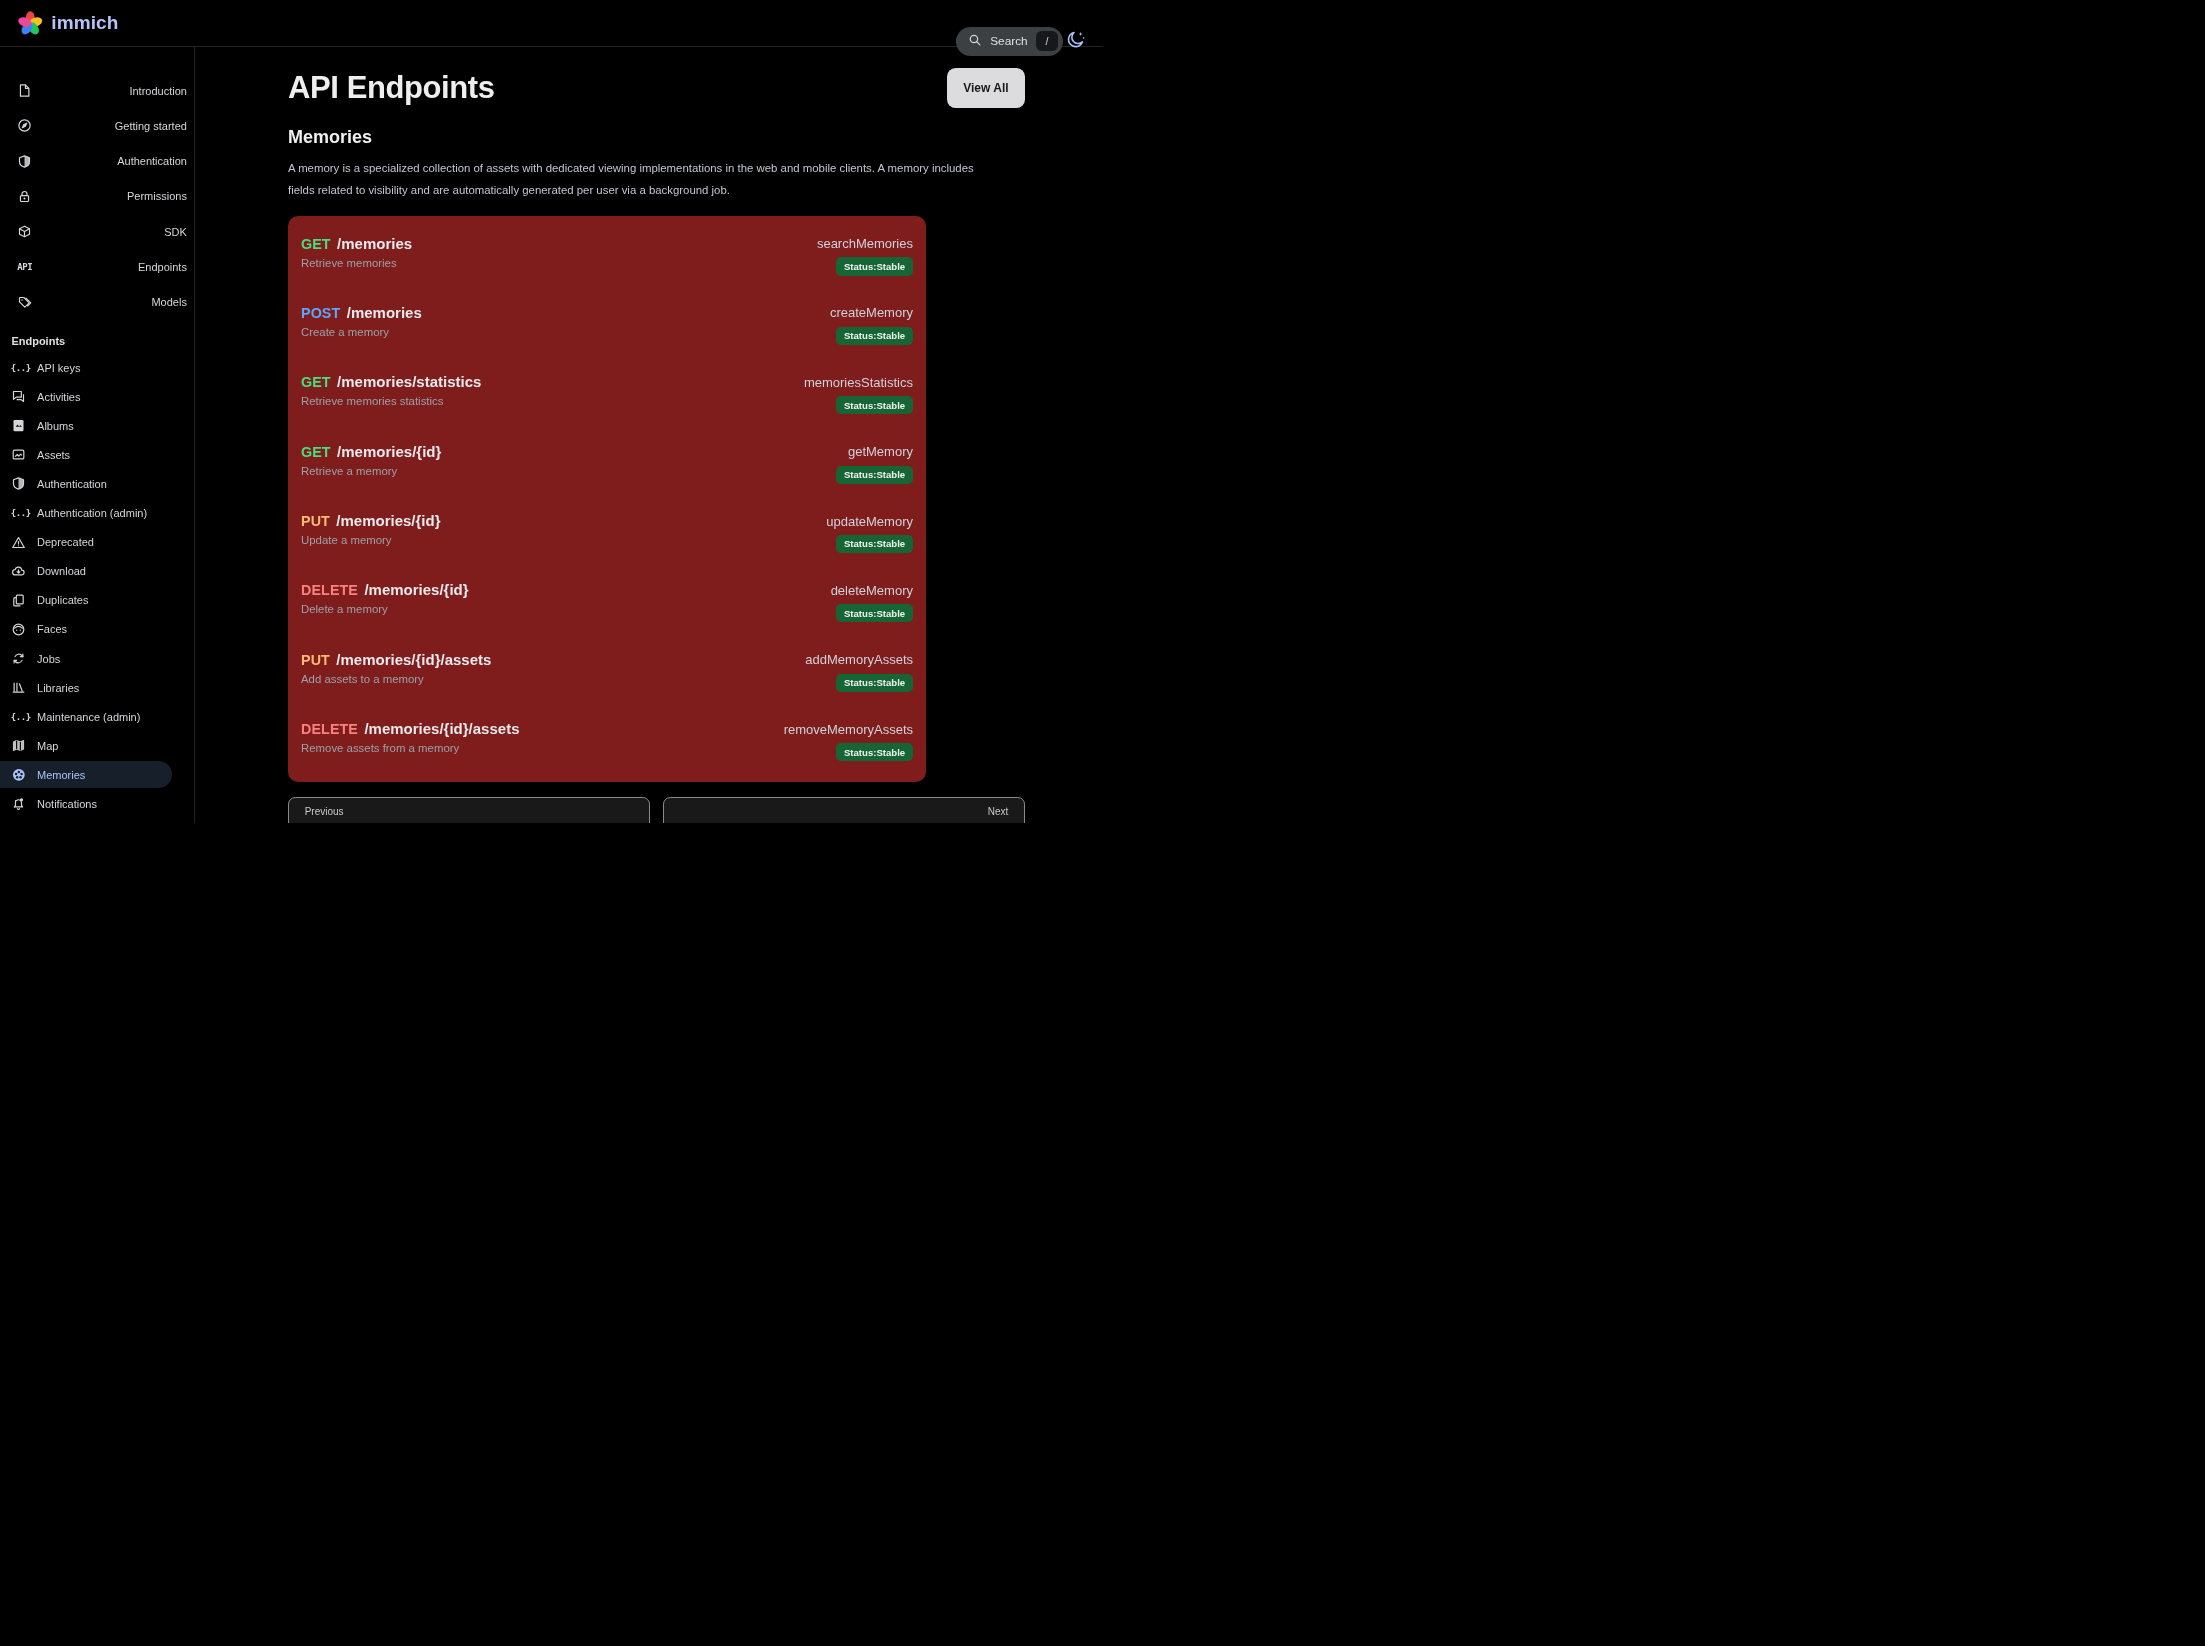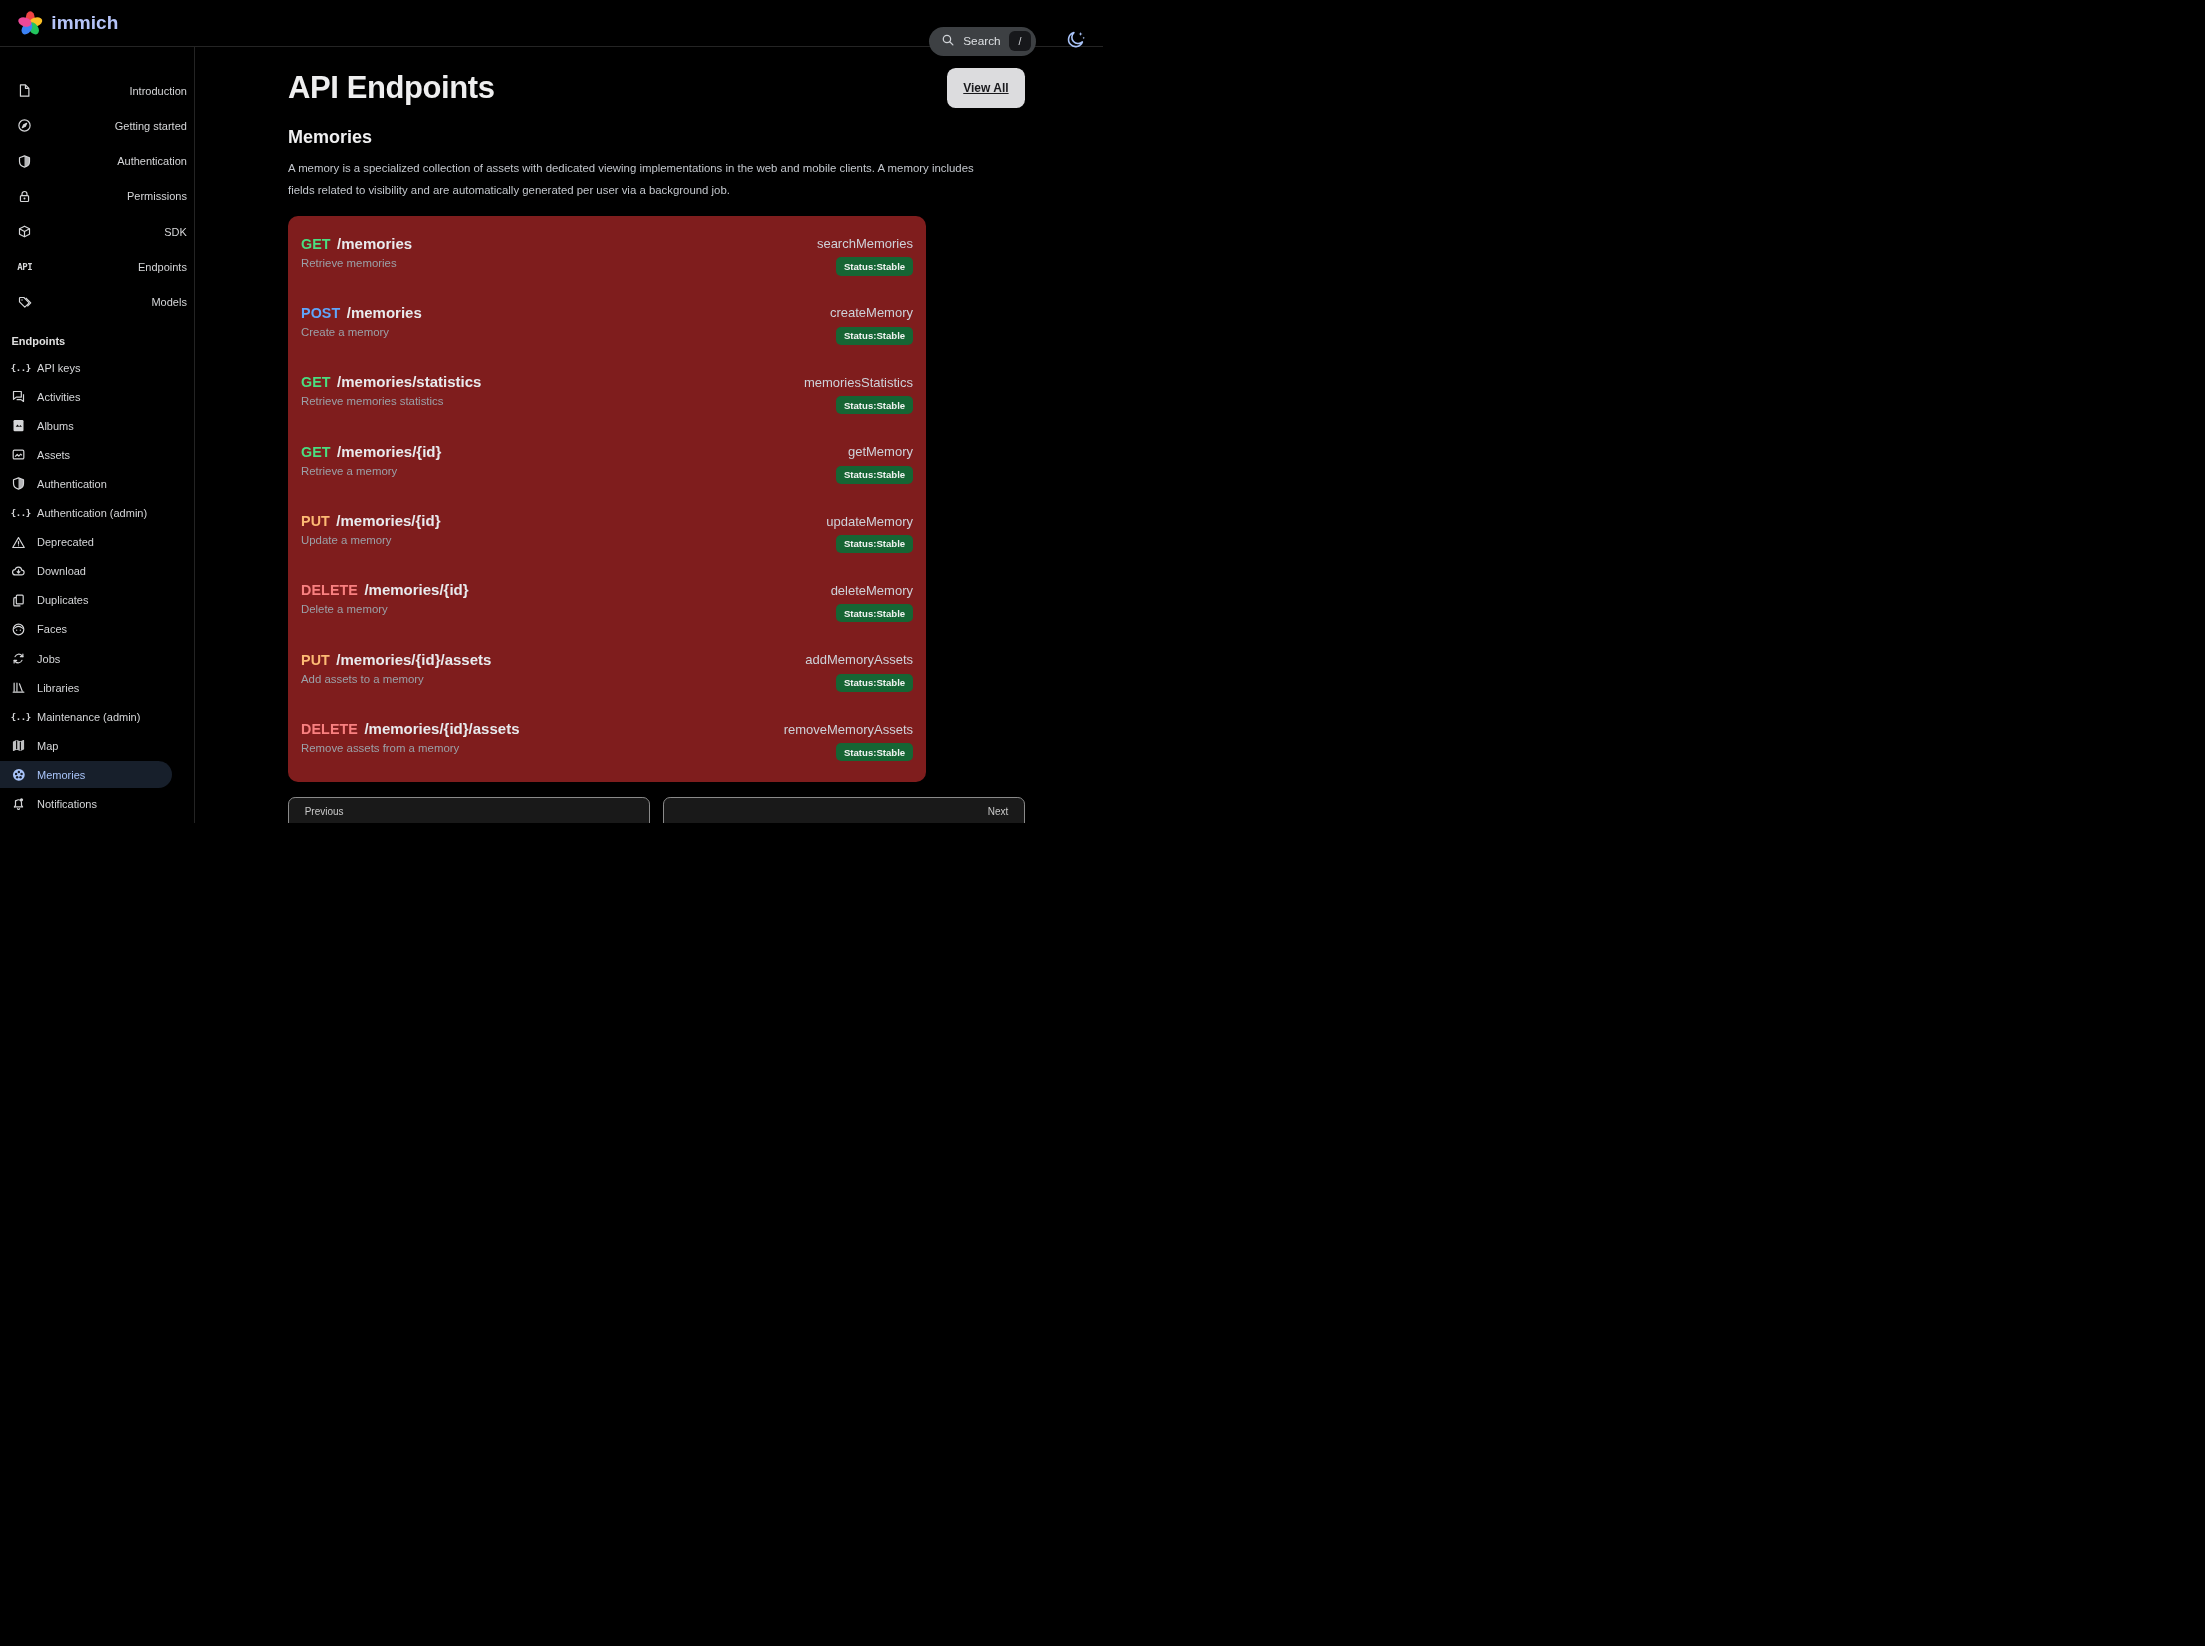--- a/index.html
+++ b/index.html
@@ -11,21 +11,21 @@
   }
   .page { width:1103px; height:823px; display:flex; flex-direction:column; }
 
   
   .navbar {
     height:47px; flex:0 0 47px; display:flex; align-items:center;
     padding:0 17px 0 15.7px; border-bottom:0.7px solid #242424; background:#000;
   }
   .brand { display:flex; align-items:center; gap:7.1px; cursor:pointer; text-decoration:none; }
   .brand-name { font-size:19px; font-weight:700; color:#b5c4f8; letter-spacing:0.1px; }
-  .nav-right { margin-left:auto; display:flex; align-items:center; gap:29px;margin-top:36px; }
+  .nav-right { margin-left:auto; display:flex; align-items:center; gap:2px;margin-top:36px; }
   .search-pill {
     display:flex; align-items:center; gap:8.6px; height:29px; padding:0 5px 0 12px;
     background:#3d4043; border:none; border-radius:15px; cursor:pointer;
   }
   .search-pill .search-label { color:#dde0e3; font-size:11.8px; }
   .kbd {
     width:21.4px; height:20.7px; background:#17181b; border-radius:5.7px;
     display:grid; place-items:center; color:#d2d5d9; font-size:10.7px;
   }
   .theme-toggle { background:none; border:none; cursor:pointer; color:#a9c3f8; display:grid; place-items:center; }
@@ -62,21 +62,20 @@
   .ep-list .side-link.active .side-icon { color:#a9c4f9; }
 
   
   .content { flex:1; padding:21.4px 78px 0 93px; overflow:hidden; }
   .title-row { display:flex; justify-content:space-between; }
   h1.page-title { font-size:31px; line-height:40px; font-weight:700; color:#eeeeef; letter-spacing:-0.4px; }
   .view-all-btn {
     background:#dcdcde; color:#19191c; border:none; border-radius:8.6px;
     font-size:12px; font-weight:600; padding:7.8px 16.4px; cursor:pointer;
     font-family:inherit;
-    text-decoration:underline;
   }
   h2.section-heading { margin-top:18.5px; font-size:18px; font-weight:700; color:#f0f0f1; }
   .section-desc {
     margin-top:9.3px; font-size:11.4px; line-height:22px; color:#c3c7cd; max-width:708px;
   }
 
   .card {
     margin-top:15px; width:638px; background:#7f1d1d; border-radius:10px;
     padding:7.1px 0 4.3px;
   }

